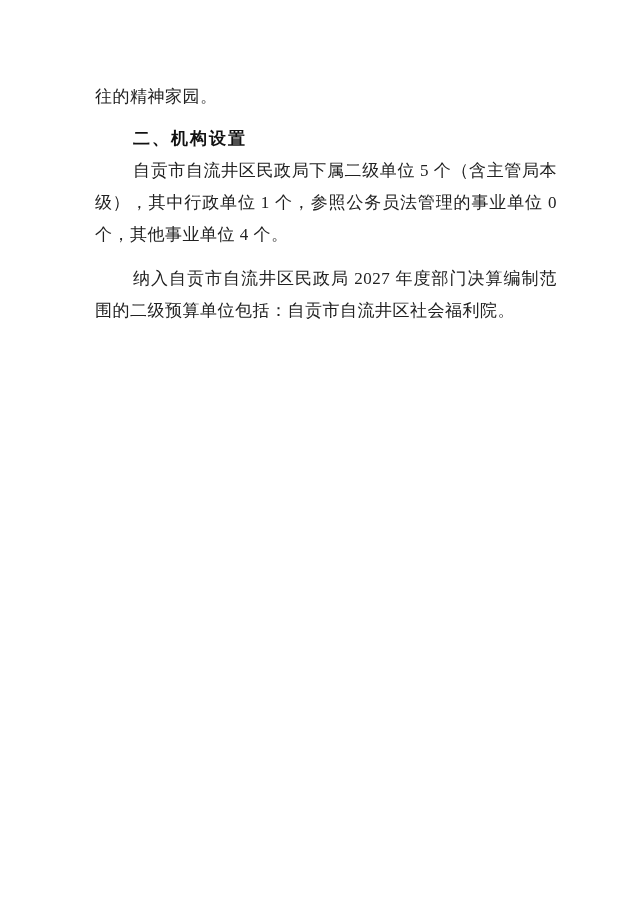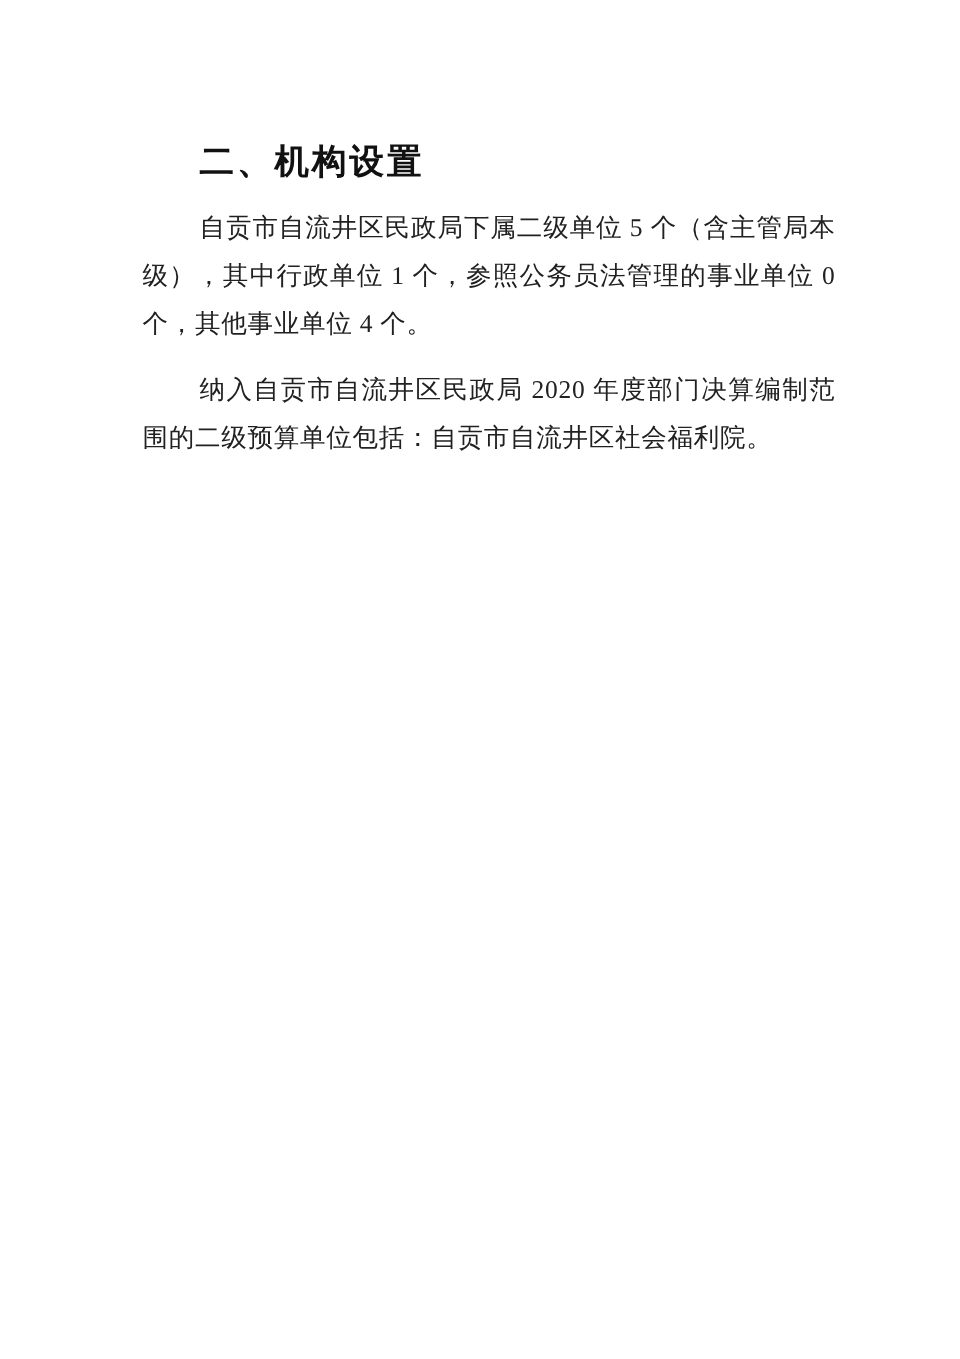--- a/index.html
+++ b/index.html
@@ -29,28 +29,28 @@
     text-align: justify;
     color: #212121;
     letter-spacing: 0.5px;
   }
   p.continuation {
     text-indent: 0;
   }
   p.indented {
     text-indent: 38px;
   }
-  p.par-1 { margin-top: 13px; }
+  p.par-1 { }
   p.par-2 { margin-top: 12px; }
   h2.section-heading {
     margin: 10px 0 0 0;
     padding-left: 38px;
     font-family: "Liberation Sans", "DejaVu Sans", sans-serif;
     font-weight: bold;
-    font-size: 23px;
+    font-size: 17px;
     line-height: 32px;
     letter-spacing: 2px;
     color: #111111;
   }
   .page-number {
     position: absolute;
     top: 834px;
     left: 0;
     width: 100%;
     text-align: center;
@@ -59,22 +59,23 @@
     color: #333333;
     font-family: "Liberation Serif", "DejaVu Serif", serif;
   }
 </style>
 </head>
 <body>
 
 <div class="page">
   <div class="content">
 
+    <p class="body-par continuation">往的精神家园。</p>
 
     <h2 class="section-heading">二、机构设置</h2>
 
     <p class="body-par indented par-1">自贡市自流井区民政局下属二级单位 5 个（含主管局本级），其中行政单位 1 个，参照公务员法管理的事业单位 0 个，其他事业单位 4 个。</p>
 
-    <p class="body-par indented par-2">纳入自贡市自流井区民政局 2020 年度部门决算编制范围的二级预算单位包括：自贡市自流井区社会福利院。</p>
+    <p class="body-par indented par-2">纳入自贡市自流井区民政局 2027 年度部门决算编制范围的二级预算单位包括：自贡市自流井区社会福利院。</p>
 
   </div>
 
 </div>
 
 </body></html>

